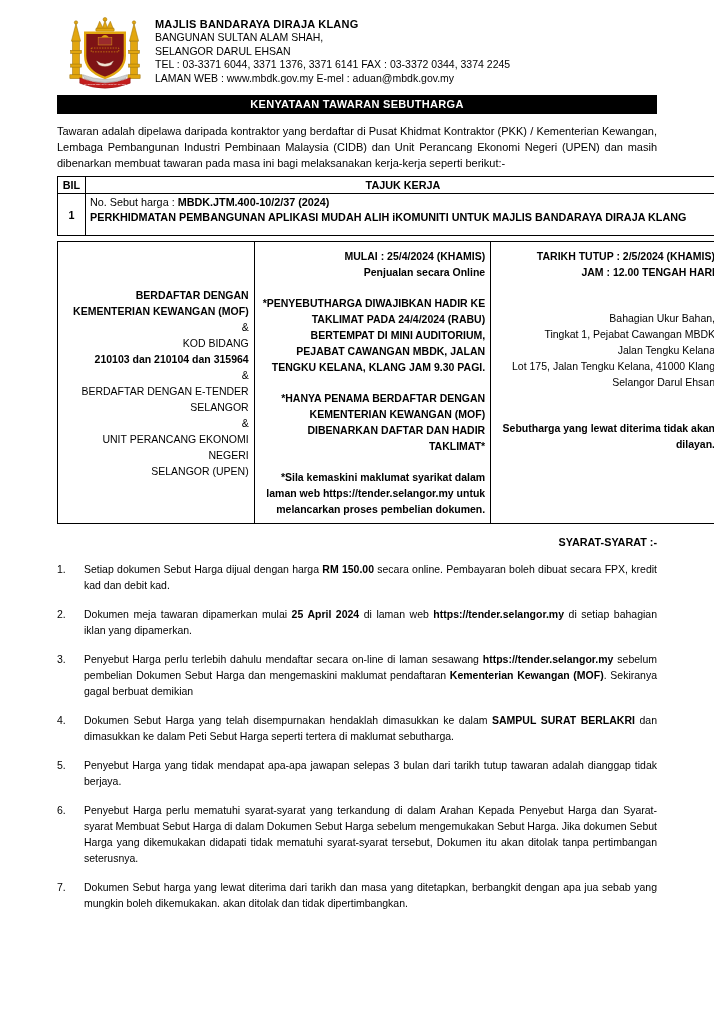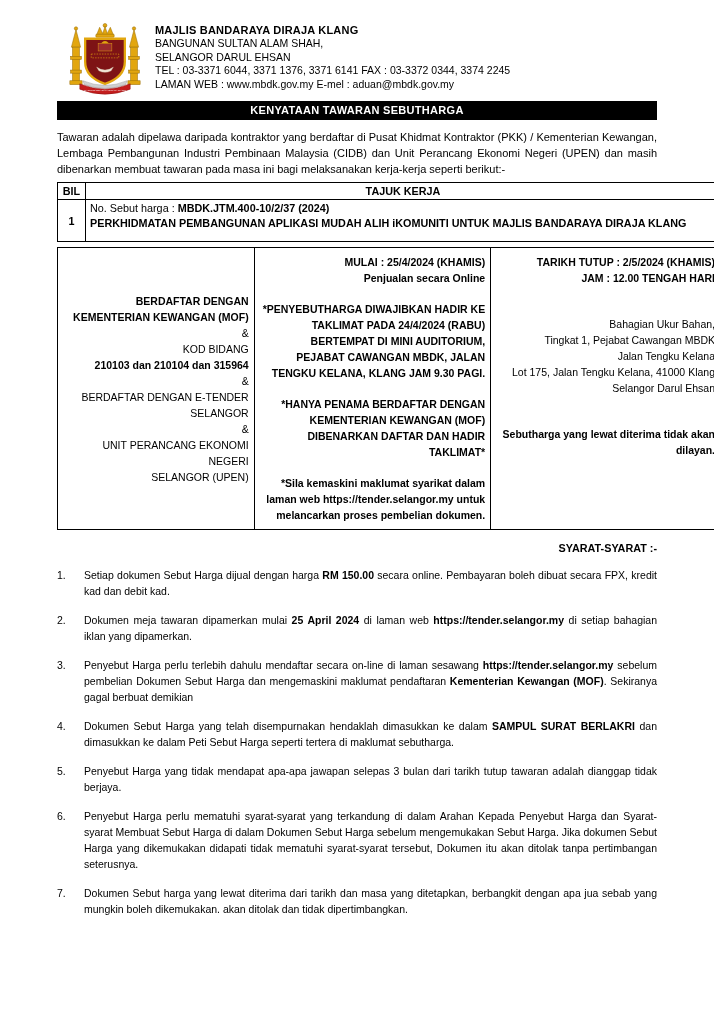--- a/index.html
+++ b/index.html
@@ -1,18 +1,18 @@
 <!DOCTYPE html>
 <html><head>
 <meta charset="utf-8">
 <style>
   html,body{margin:0;padding:0;background:#fff;}
   .page{
     width:714px;height:1010px;box-sizing:border-box;
-    padding:22px 57px 0 57px;
+    padding:16px 57px 0 57px;
     font-family:"Liberation Sans","DejaVu Sans",sans-serif;
     font-size:10.5px;color:#000;background:#fff;overflow:hidden;
   }
   .b{font-weight:bold;}
 
   
   .org-header{display:flex;align-items:flex-start;}
   .crest{width:84px;height:74px;flex:0 0 auto;margin-left:6px;}
   .org-info{margin-left:8px;line-height:13.4px;padding-top:2px;}
   .org-name{font-weight:bold;font-size:11px;letter-spacing:.2px;}

